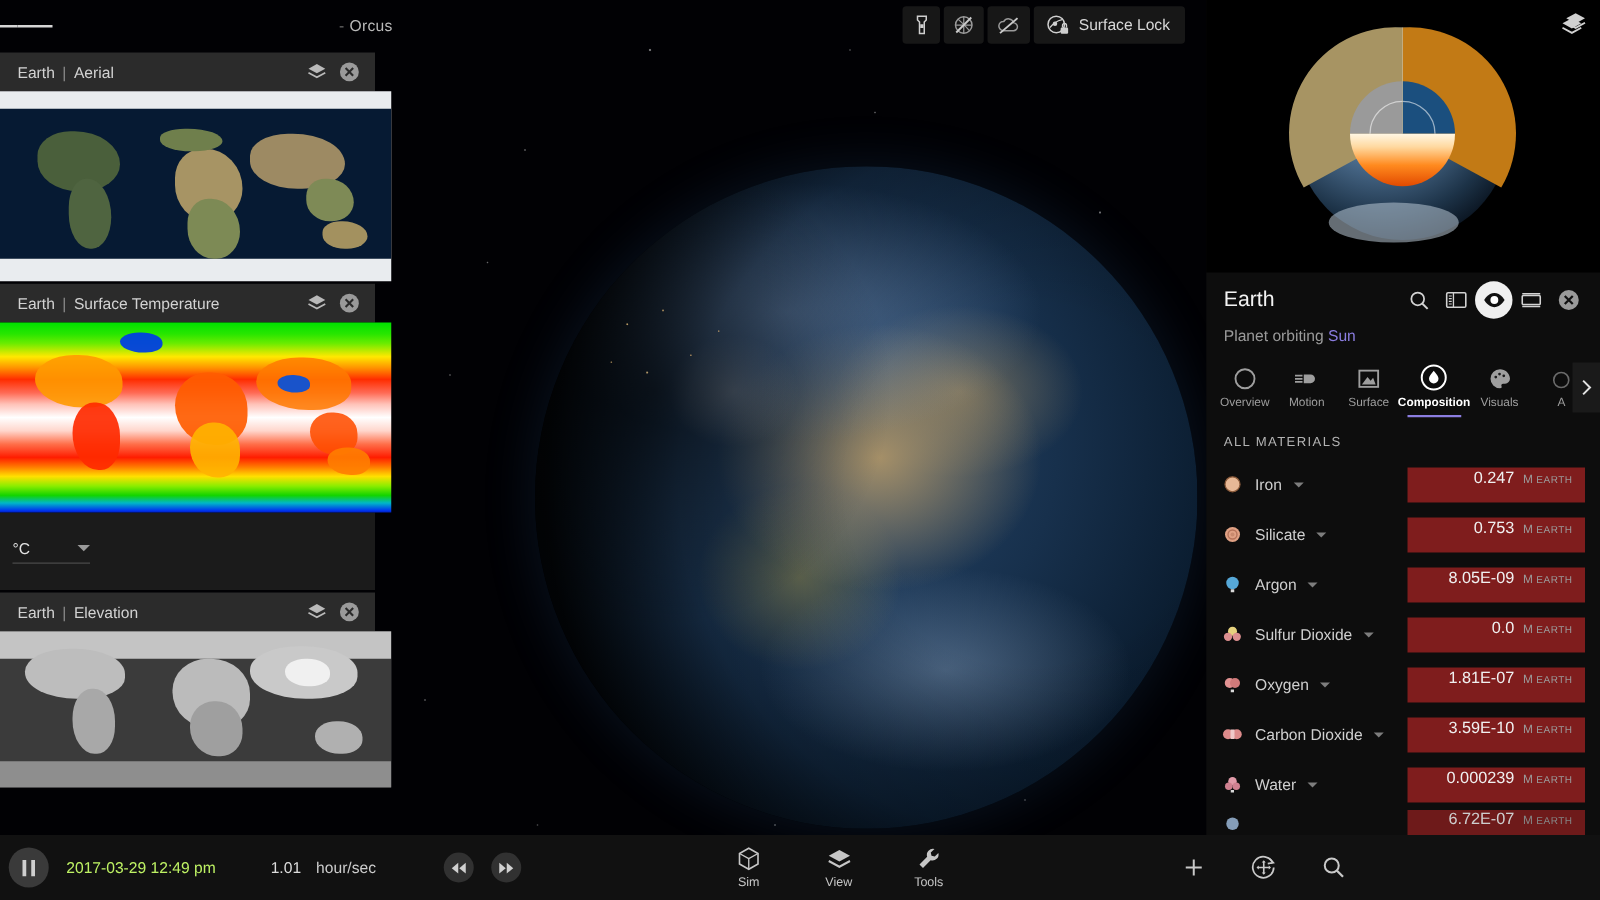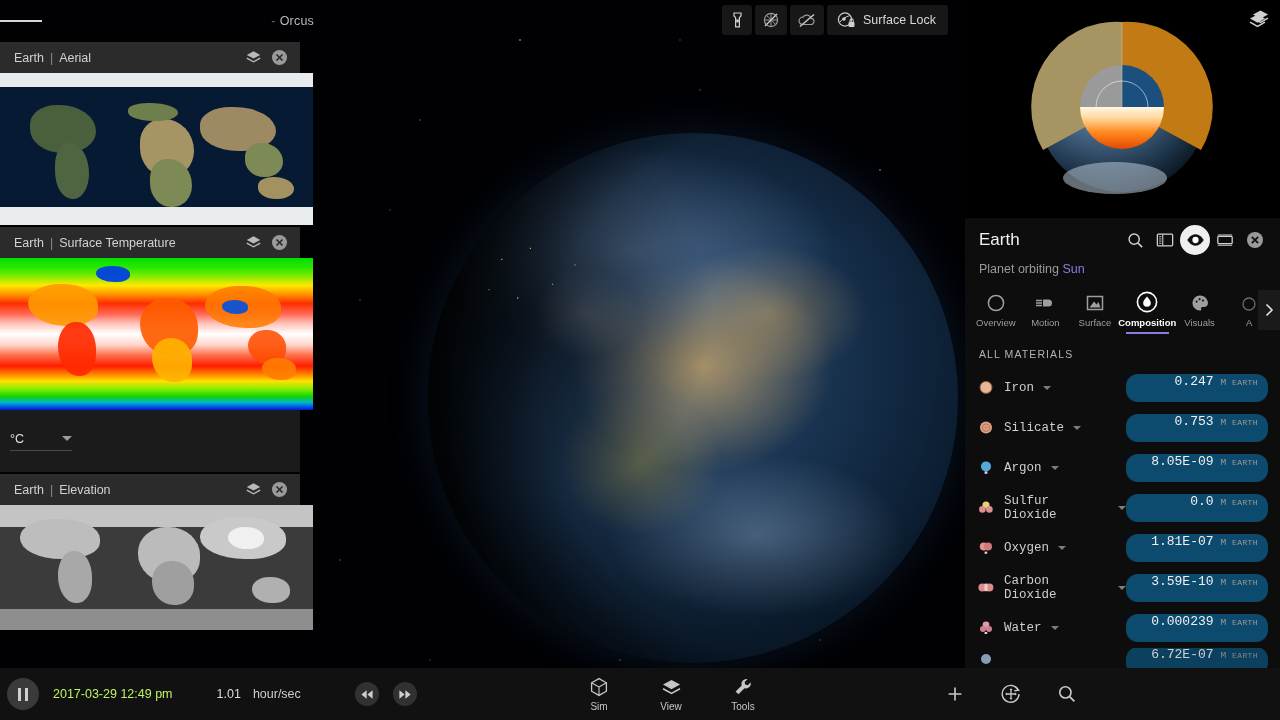--- a/index.html
+++ b/index.html
@@ -172,27 +172,27 @@
   .rp-tab { width: 55px; display: flex; flex-direction: column; align-items: center; gap: 4px; padding-bottom: 6px; cursor: pointer; position: relative; }
   .rp-tab .tl { font-size: 9.5px; color: #9e9e9e; white-space: nowrap; }
   .rp-tab.active .tl { color: #ffffff; font-weight: bold; text-align: center; }
   .rp-tab.active::after { content: ""; position: absolute; left: 6px; right: 6px; bottom: 0; height: 2px; background: #8b7de0; }
   .tabs-next {
     position: absolute; right: 0; top: 4px; width: 22px; height: 40px;
     background: #1a1a1a; display: flex; align-items: center; justify-content: center; cursor: pointer;
   }
 
   .rp-sectitle { padding: 14px 14px 8px; color: #b3b3b3; font-size: 10.5px; letter-spacing: 1.1px; }
-  .mat-list { padding: 0 12px; font-family: Liberation Mono, monospace; }
+  .mat-list { padding: 0 12px; }
   .mat-row { height: 40px; display: flex; align-items: center; }
   .mat-left { display: flex; align-items: center; flex: 1; gap: 9px; }
   .mat-name { color: #cfcfcf; font-size: 12.5px; }
   .mat-caret { width: 0; height: 0; border-left: 4px solid transparent; border-right: 4px solid transparent; border-top: 4px solid #7d7d7d; cursor: pointer; }
   .mat-val {
-    width: 142px; height: 28px; background: #0c4a6e; border-radius: 12px;
+    width: 142px; height: 28px; background: #7f1d1d; border-radius: 0;
     display: flex; align-items: baseline; justify-content: flex-end; gap: 7px; padding: 0 10px;
   }
   .mat-val .num { color: #f0f0f0; font-size: 13px; }
   .mat-val .unit { color: #9b9b9b; font-size: 9.5px; }
   .mat-val .unit .sm { font-size: 8px; letter-spacing: .4px; }
   .mat-row.clipped { height: 26px; overflow: hidden; opacity: .85; }
 
   
   .bottom-bar {
     position: absolute; left: 0; bottom: 0; width: 1280px; height: 52px;

